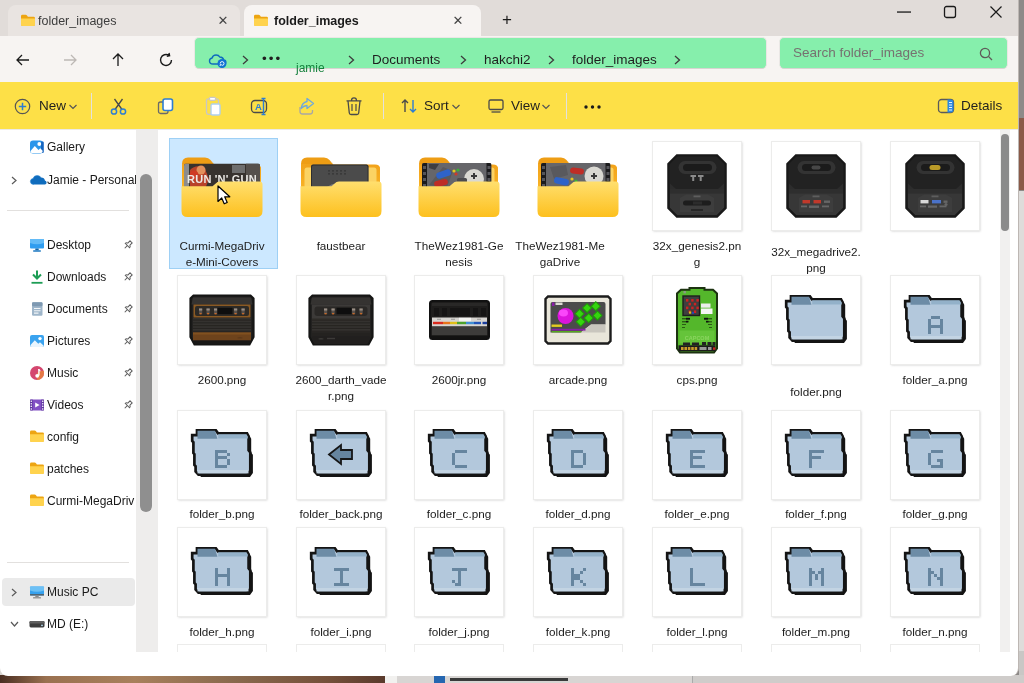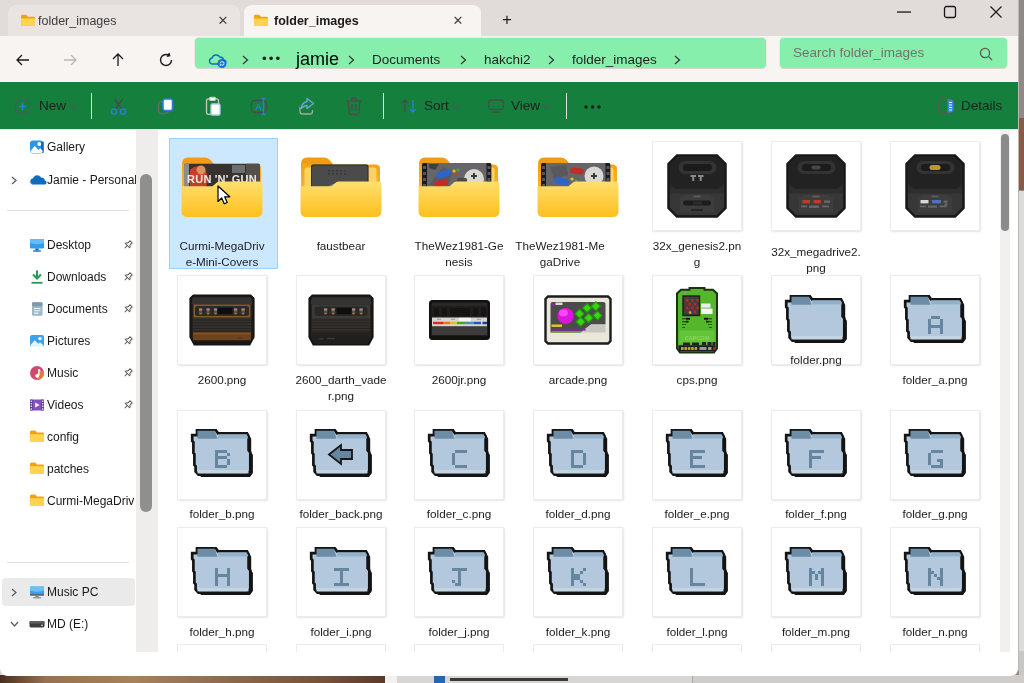--- a/index.html
+++ b/index.html
@@ -8,21 +8,21 @@
 .tab{position:absolute;top:5px;height:31px;border-radius:8px 8px 0 0;font-size:12.5px;color:#1a1a1a}
 #tab1{left:8px;width:232px;background:#e9e4e1}
 #tab2{left:244px;width:237px;background:#f7f4f2}
 .tabtxt{position:absolute;left:30px;top:9px;letter-spacing:0}
 .tabx{position:absolute;top:8px;width:16px;height:16px;color:#454545;font-size:13px;text-align:center;line-height:15px}
 #addr{position:absolute;left:0;top:36px;width:100%;height:46px;background:#f7f4f2}
 .pill{position:absolute;top:1px;height:32px;background:#86efac;border:1px solid #eae7e5;border-bottom-color:#d8d4d1;border-radius:5px}
 #crumbs{left:194px;width:573px;font-size:13.5px;color:#1f1f1f}
 #search{left:779px;width:229px;font-size:13.5px;color:#767170}
 .crumb{position:absolute;top:7px;line-height:17px;white-space:nowrap}
-#toolbar{position:absolute;left:0;top:82px;width:100%;height:48px;background:#15803d;border-bottom:1px solid #eceae7}
+#toolbar{position:absolute;left:0;top:82px;width:100%;height:48px;background:#fde047;border-bottom:1px solid #eceae7}
 .tsep{position:absolute;top:11px;width:1px;height:26px;background:#e3e1df}
 .ttxt{position:absolute;top:16px;font-size:13.5px;color:#1f1f1f;line-height:16px}
 #sidebar{position:absolute;left:0;top:130px;width:160px;height:522px;background:#fff}
 .srow{position:absolute;left:0;width:160px;height:30px;font-size:12px;color:#191919}
 .srow .lbl{position:absolute;left:47px;top:8px;white-space:nowrap}
 .sic{position:absolute;left:29px;top:7px}
 .schev{position:absolute;left:10px;top:11px}
 .spin{position:absolute;left:123px;top:10px}
 #content{position:absolute;left:160px;top:130px;width:846px;height:522px;background:#fff}
 .tile{position:absolute;width:90px;height:90px;background:#fff;border:1px solid #ececeb;box-shadow:1.4px 1.4px 2.2px rgba(80,80,80,.28)}
@@ -88,21 +88,21 @@
       <div class="pill" id="crumbs"></div>
       <svg class="abs" style="left:207px;top:15px" width="22" height="18" viewBox="0 0 22 18">
         <path d="M6,13 q-3.5,0 -3.5,-3 q0,-2.6 2.6,-3 q0.7,-3 4,-3 q2.6,0 3.7,2 q3.4,0.1 3.8,3 q2.2,0.3 2.2,2 q0,2 -2.6,2 Z" fill="none" stroke="#0f6cbd" stroke-width="1.4"></path>
         <circle cx="15" cy="12.5" r="4.5" fill="#1173d3"></circle>
         <path d="M13.2,12.5 a1.9,1.9 0 1 1 1.9,1.9 M13.1,15 l0.3,-1.6 l1.5,0.6" stroke="#fff" stroke-width="0.9" fill="none"></path>
       </svg>
       <svg class="abs" style="left:240px;top:19px" width="10" height="10" viewBox="0 0 10 10">
         <path d="M3,1 L7.5,5 L3,9" stroke="#3c3c3c" stroke-width="1.3" fill="none"></path>
       </svg>
       <div class="crumb" style="left:262px;top:14px;font-size:13.5px;color:#1f1f1f;letter-spacing:2px">•••</div>
-      <div class="crumb" style="left:296px;top:15px;font-size:18px;color:#000000">jamie</div>
+      <div class="crumb" style="left:296px;top:24px;font-size:12px;color:#15803d">jamie</div>
       <svg class="abs" style="left:346px;top:19px" width="10" height="10" viewBox="0 0 10 10">
         <path d="M3,1 L7.5,5 L3,9" stroke="#3c3c3c" stroke-width="1.3" fill="none"></path>
       </svg>
       <div class="crumb" style="left:372px;top:15px;font-size:13.5px;color:#1f1f1f">Documents</div>
       <svg class="abs" style="left:458px;top:19px" width="10" height="10" viewBox="0 0 10 10">
         <path d="M3,1 L7.5,5 L3,9" stroke="#3c3c3c" stroke-width="1.3" fill="none"></path>
       </svg>
       <div class="crumb" style="left:484px;top:15px;font-size:13.5px;color:#1f1f1f">hakchi2</div>
       <svg class="abs" style="left:546px;top:19px" width="10" height="10" viewBox="0 0 10 10">
         <path d="M3,1 L7.5,5 L3,9" stroke="#3c3c3c" stroke-width="1.3" fill="none"></path>
@@ -804,21 +804,21 @@
           <rect x="18.6" y="60" width="2.6" height="3"></rect>
         </g>
         <g fill="#999">
           <rect x="23.5" y="60" width="7" height="3"></rect>
           <rect x="32" y="60" width="3.5" height="3"></rect>
         </g>
         <rect x="37" y="60.4" width="2.4" height="2.4" fill="#cc2222"></rect>
       </svg>
     </div>
     <div class="tile" style="left:771px;top:275px"></div>
-    <div class="lab" style="left:757px;top:352px;color:#1c1c1c">folder.png</div>
+    <div class="lab" style="left:757px;top:384px;color:#1c1c1c">folder.png</div>
     <div class="icon" style="left:783.9px;top:294.9px">
       <svg width="64" height="50" viewBox="0 0 64 50">
         <path d="M7,0.8 L25.5,0.8 L28,4.3 L57,4.3 L58.6,7.4 L58.6,21.3 L60.3,23.4 L60.3,41.6 L57.4,45.6 L8.5,45.6 L5.6,42.4 L5.6,37.2 L4.4,36 L4.4,25.2 L3.4,24 L3.4,13.2 L2.2,12 L2.2,6.2 L7,6.2 Z" transform="translate(2.6,2.4)" fill="#141414"></path>
         <path d="M7,0.8 L25.5,0.8 L28,4.3 L57,4.3 L58.6,7.4 L58.6,21.3 L60.3,23.4 L60.3,41.6 L57.4,45.6 L8.5,45.6 L5.6,42.4 L5.6,37.2 L4.4,36 L4.4,25.2 L3.4,24 L3.4,13.2 L2.2,12 L2.2,6.2 L7,6.2 Z" fill="#b3c8dc" stroke="#141414" stroke-width="2.7" stroke-linejoin="miter"></path>
         <path d="M7.5,1.8 L25,1.8 L27.4,9.8 L7.5,9.8 Z" fill="#6d8ca6"></path>
         <path d="M28.2,5.2 L56.5,5.2 L57.8,7.6 L57.8,9.4 L28.2,9.4 Z" fill="#93b1c9"></path>
         <rect x="7.5" y="41" width="51" height="3.4" fill="#c3d4e3"></rect>
       </svg>
     </div>
     <div class="tile" style="left:890px;top:275px"></div>

